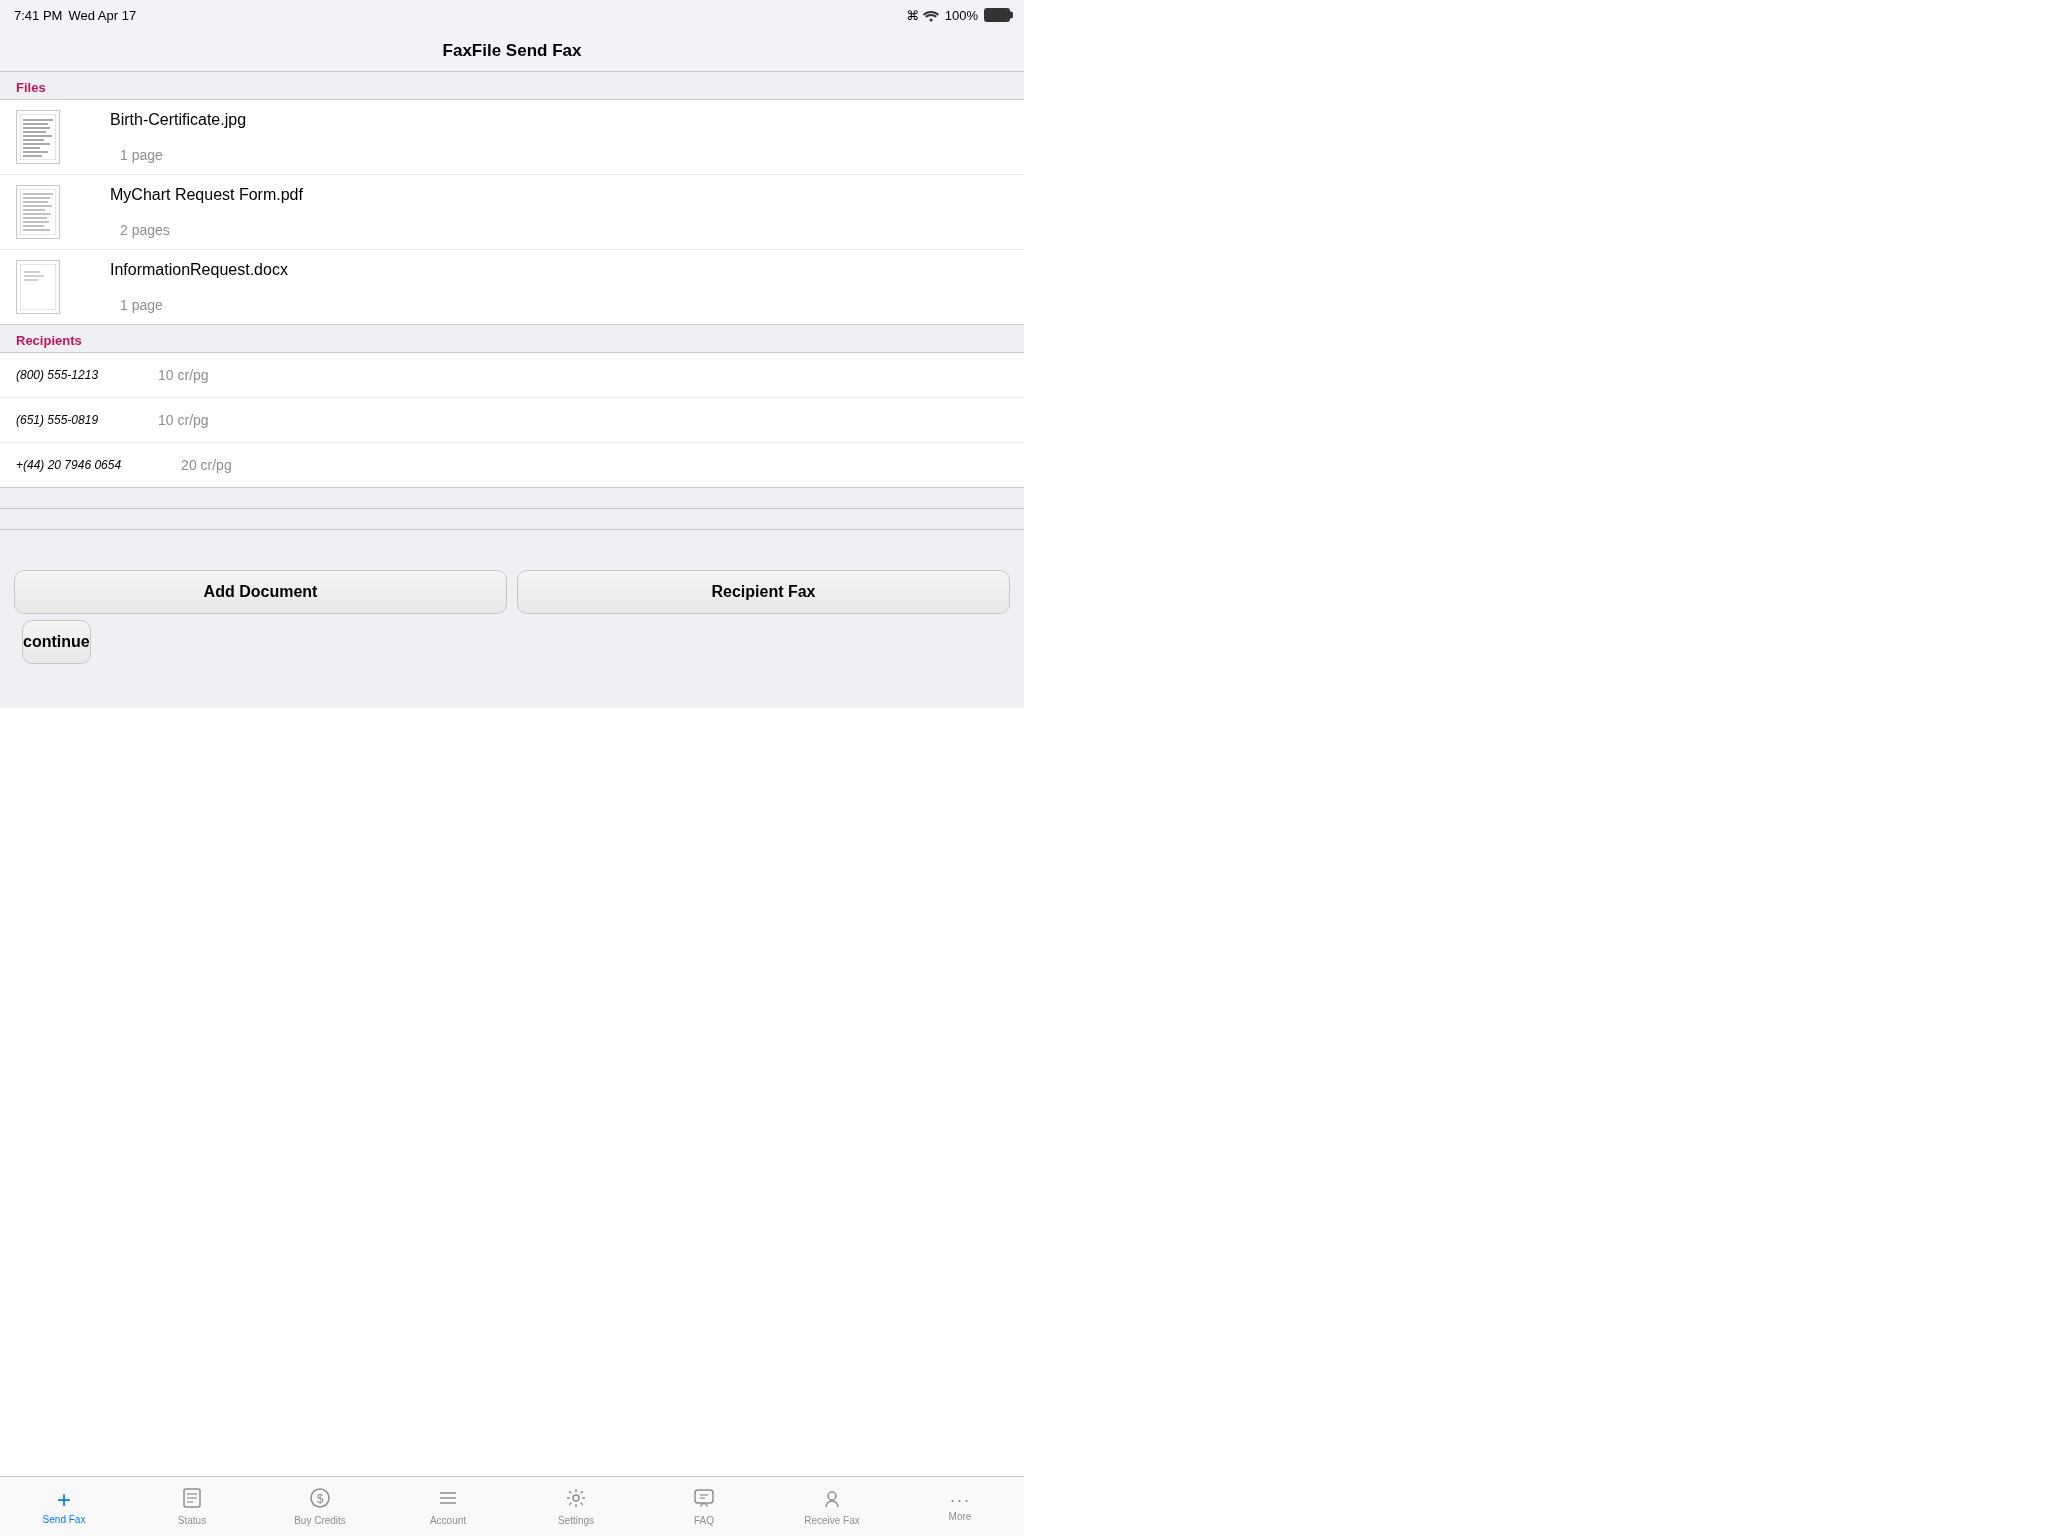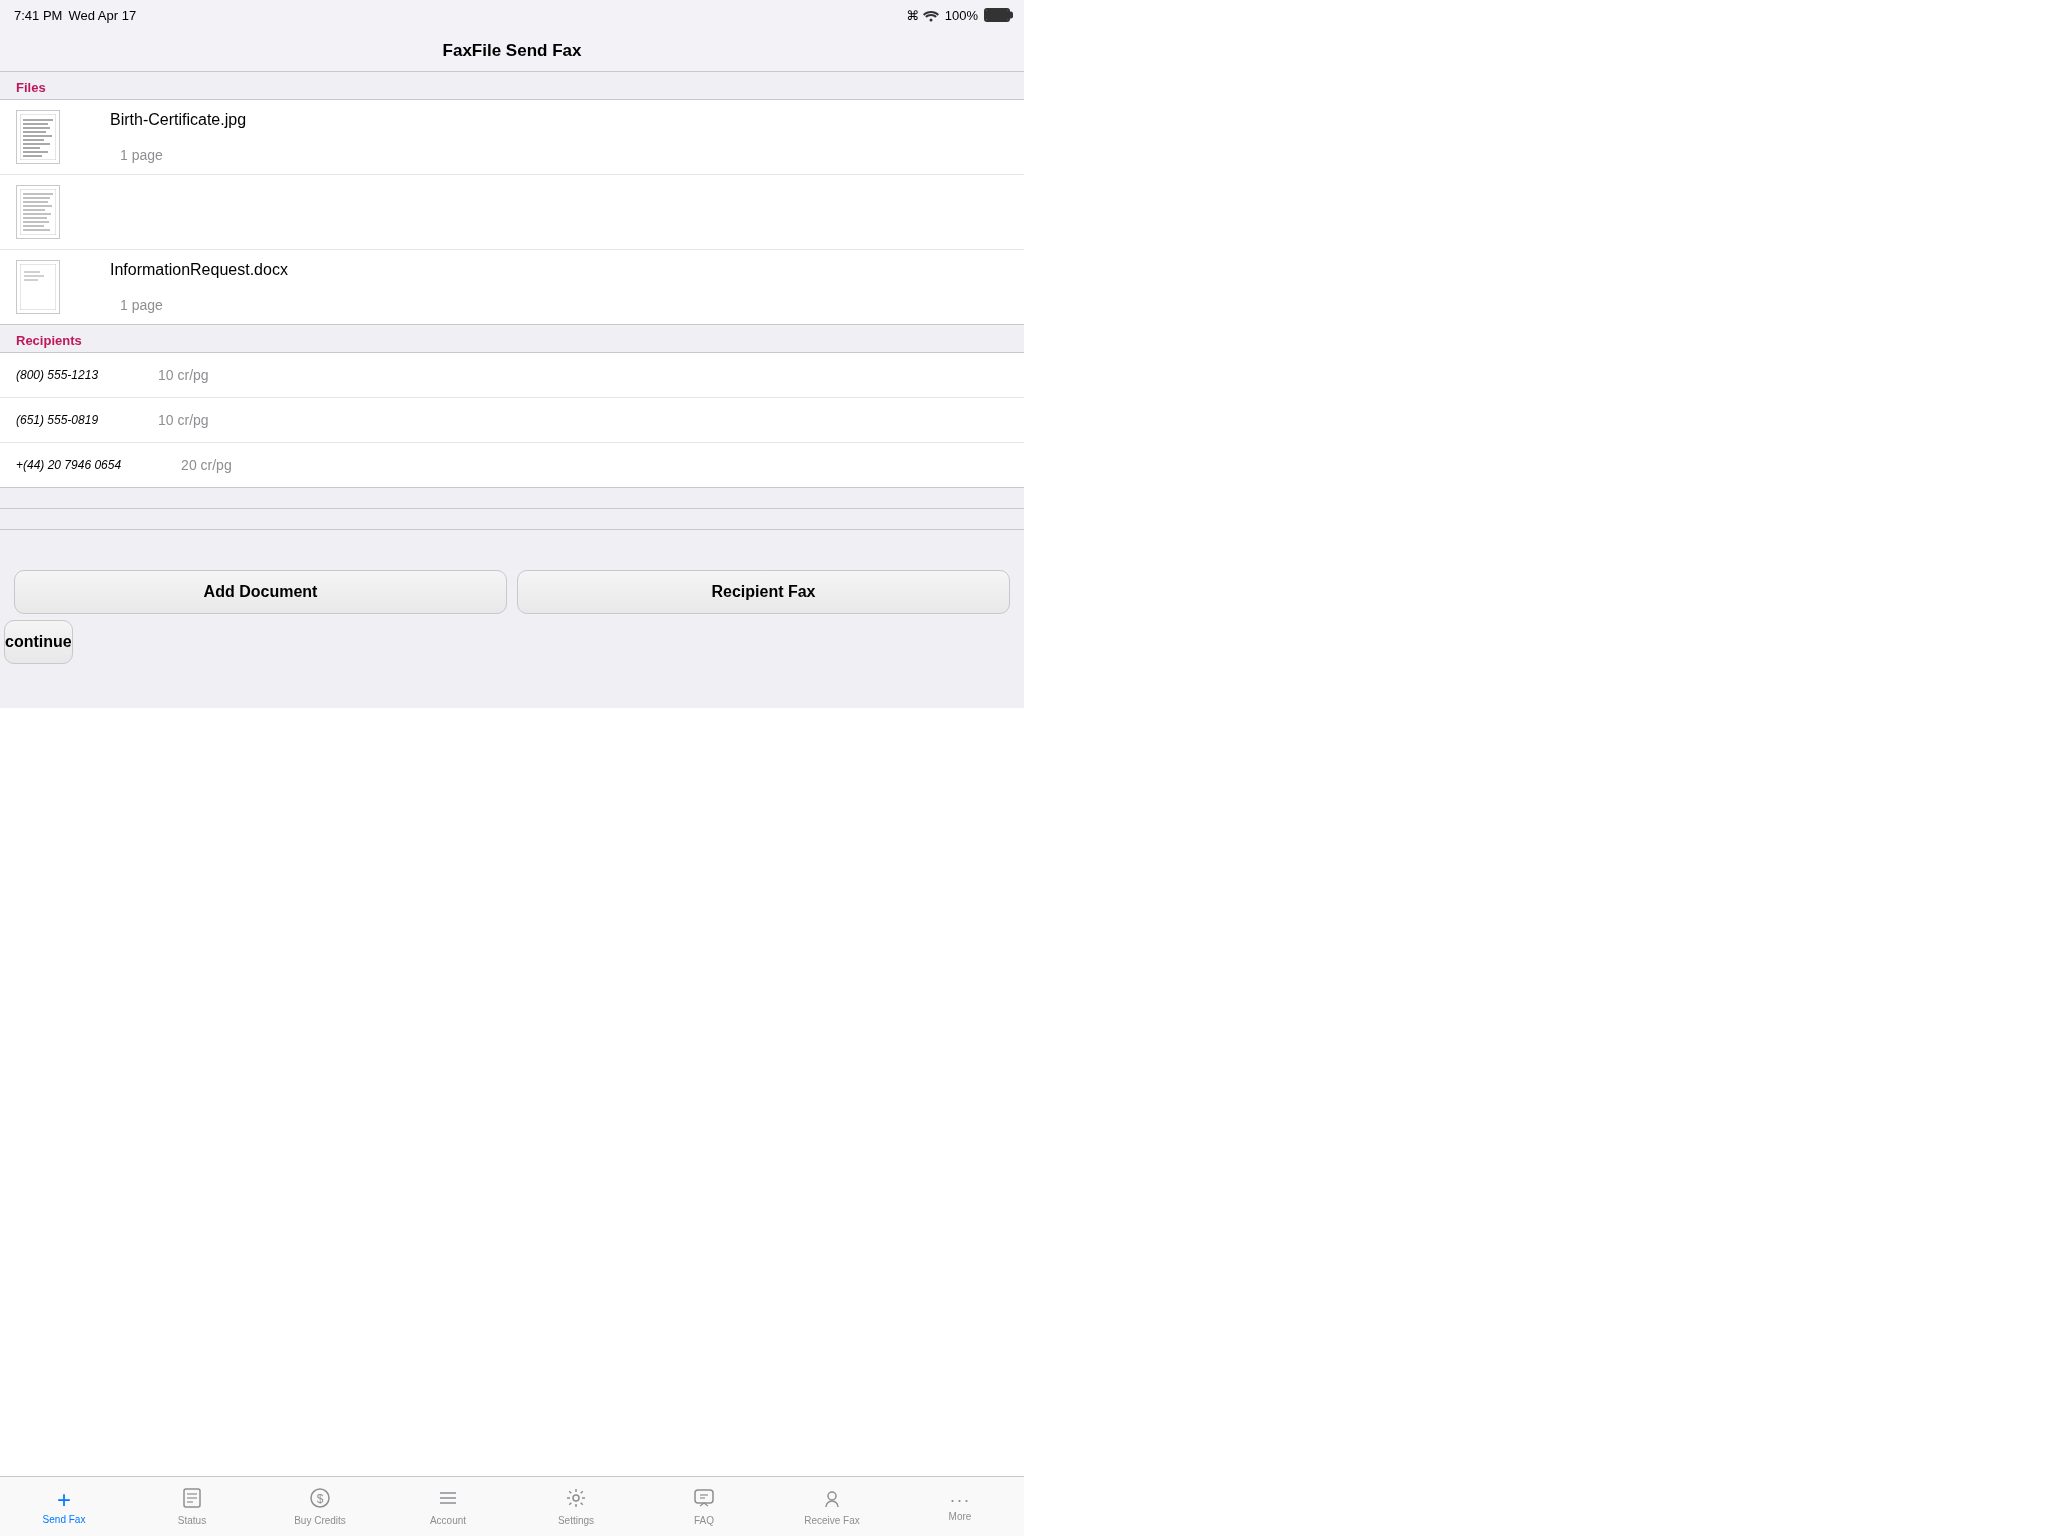--- a/index.html
+++ b/index.html
@@ -132,21 +132,21 @@
       border-radius: 10px;
       font-size: 16px;
       font-weight: 600;
       color: #000;
       cursor: pointer;
       display: flex;
       align-items: center;
       justify-content: center;
     }
     .continue-btn {
-      margin: 0 14px 10px 4px;
+      margin: 0 14px 10px 22px;
       height: 44px;
       background: linear-gradient(180deg, #f5f5f5, #e8e8e8);
       border: 1px solid #c8c8cc;
       border-radius: 10px;
       font-size: 16px;
       font-weight: 600;
       color: #000;
       cursor: pointer;
       display: flex;
       align-items: center;
@@ -263,20 +263,24 @@
           <line x1="3" y1="13" x2="28" y2="13" stroke="#666" stroke-width="0.8"></line>
           <line x1="3" y1="17" x2="32" y2="17" stroke="#666" stroke-width="0.8"></line>
           <line x1="3" y1="21" x2="25" y2="21" stroke="#666" stroke-width="0.8"></line>
           <line x1="3" y1="25" x2="31" y2="25" stroke="#666" stroke-width="0.8"></line>
           <line x1="3" y1="29" x2="27" y2="29" stroke="#666" stroke-width="0.8"></line>
           <line x1="3" y1="33" x2="29" y2="33" stroke="#666" stroke-width="0.8"></line>
           <line x1="3" y1="37" x2="24" y2="37" stroke="#666" stroke-width="0.8"></line>
           <line x1="3" y1="41" x2="30" y2="41" stroke="#666" stroke-width="0.8"></line>
         </svg>
       </div>
+      <div class="file-info">
+        <span class="file-name">MyChart Request Form.pdf</span>
+        <span class="file-pages">2 pages</span>
+      </div>
     </div>
 
     <div class="list-item">
       <div class="file-thumbnail">
         <svg width="36" height="46" viewBox="0 0 36 46">
           <rect width="36" height="46" fill="#fff" stroke="#ccc"></rect>
           <line x1="4" y1="8" x2="20" y2="8" stroke="#888" stroke-width="0.8"></line>
           <line x1="4" y1="12" x2="24" y2="12" stroke="#888" stroke-width="0.8"></line>
           <line x1="4" y1="16" x2="18" y2="16" stroke="#888" stroke-width="0.8"></line>
         </svg>

